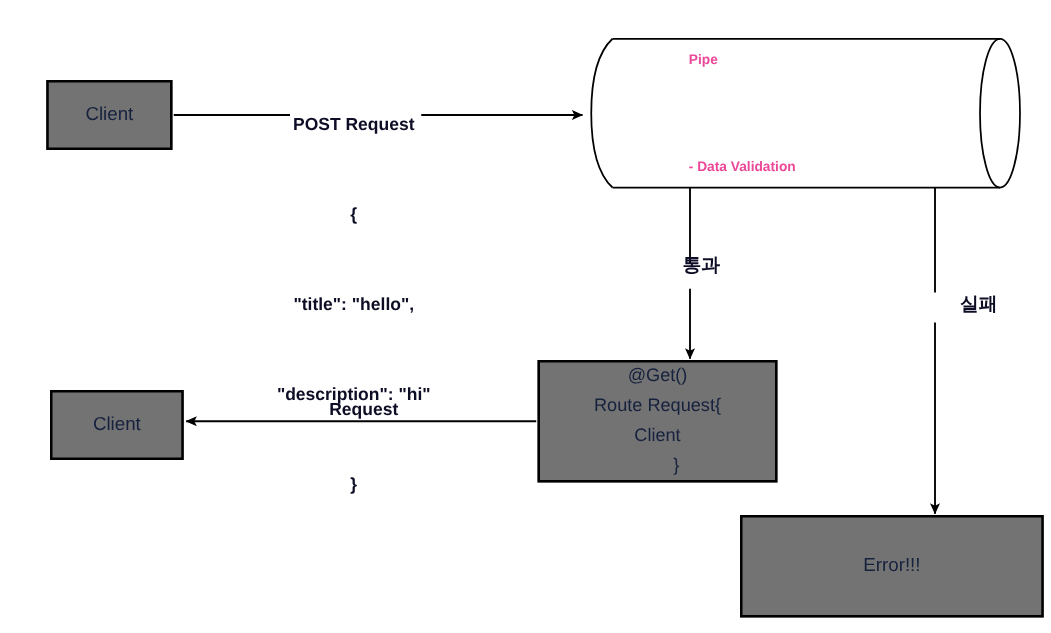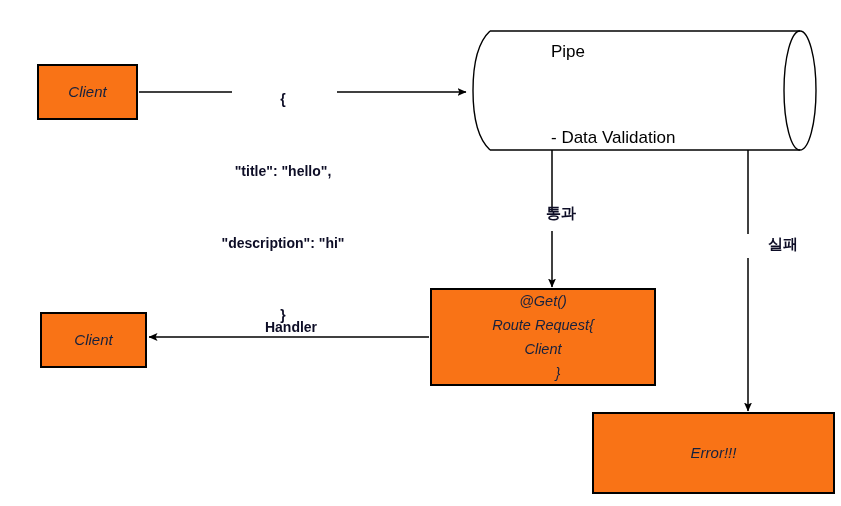--- a/index.html
+++ b/index.html
@@ -25,27 +25,26 @@
     left: 0;
     top: 0;
     width: 841px;
     height: 506px;
     pointer-events: none;
   }
   .node-box {
     position: absolute;
     box-sizing: border-box;
     border: 2px solid #000000;
-    background: #f97316;
+    background: #737373;
     display: flex;
     flex-direction: column;
     align-items: center;
     justify-content: center;
     color: #1a1a2e;
-    font-style: italic;
   }
   .node-label {
     font-size: 15px;
     line-height: 20px;
     color: #16213e;
     white-space: pre;
     text-align: center;
   }
   .multiline-box .node-label {
     font-size: 14.5px;
@@ -60,23 +59,23 @@
     font-size: 14px;
     line-height: 20px;
   }
   .edge-label.korean {
     font-size: 15px;
     letter-spacing: 0px;
     text-align: right;
   }
   .cylinder-text {
     position: absolute;
-    font-weight: normal;
-    font-size: 17px;
-    color: #000000;
+    font-weight: bold;
+    font-size: 11px;
+    color: #ec4899;
     white-space: pre;
   }
   .annotation-block {
     position: absolute;
     font-weight: bold;
     font-size: 14px;
     line-height: 24px;
     text-align: center;
     color: #0d0d26;
     white-space: pre;
@@ -123,41 +122,42 @@
 
   <div class="node-box" style="left:37px; top:64px; width:101px; height:56px;">
     <span class="node-label">Client</span>
   </div>
 
   <div style="position:absolute; left:473px; top:31px; width:343px; height:119px;">
     <span class="cylinder-text" style="left:78px; top:11px;">Pipe</span>
     <span class="cylinder-text" style="left:78px; top:97px;">- Data Validation</span>
   </div>
 
-  <div class="node-box multiline-box" style="left:430px; top:288px; width:226px; height:98px;">
+  <div class="node-box multiline-box" style="left:430px; top:288px; width:192px; height:98px;">
     <span class="node-label">@Get()</span>
     <span class="node-label">Route Request{</span>
     <span class="node-label">Client</span>
     <span class="node-label" style="margin-left:30px;">}</span>
   </div>
 
   <div class="node-box" style="left:40px; top:312px; width:107px; height:56px;">
     <span class="node-label">Client</span>
   </div>
 
   <div class="node-box" style="left:592px; top:412px; width:243px; height:82px;">
     <span class="node-label">Error!!!</span>
   </div>
 
   <div class="annotation-block" style="left:183px; top:39px; width:200px;">
+    <div>POST Request</div>
     <div>{</div>
     <div>"title": "hello",</div>
     <div>"description": "hi"</div>
     <div>}</div>
   </div>
 
   <div class="edge-label korean" style="left:532px; top:203px; width:44px;">통과</div>
 
   <div class="edge-label korean" style="left:754px; top:234px; width:44px;">실패</div>
 
-  <div class="edge-label" style="left:226px; top:317px; width:130px;">Handler</div>
+  <div class="edge-label" style="left:226px; top:317px; width:130px;">Request</div>
 
 </div>
 
 </body></html>

